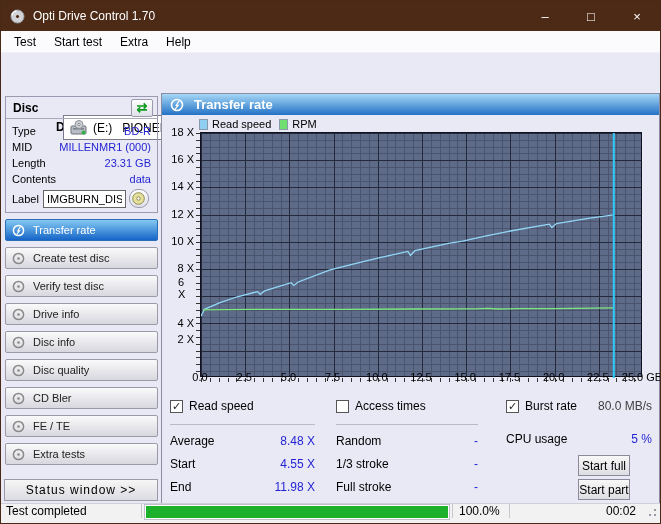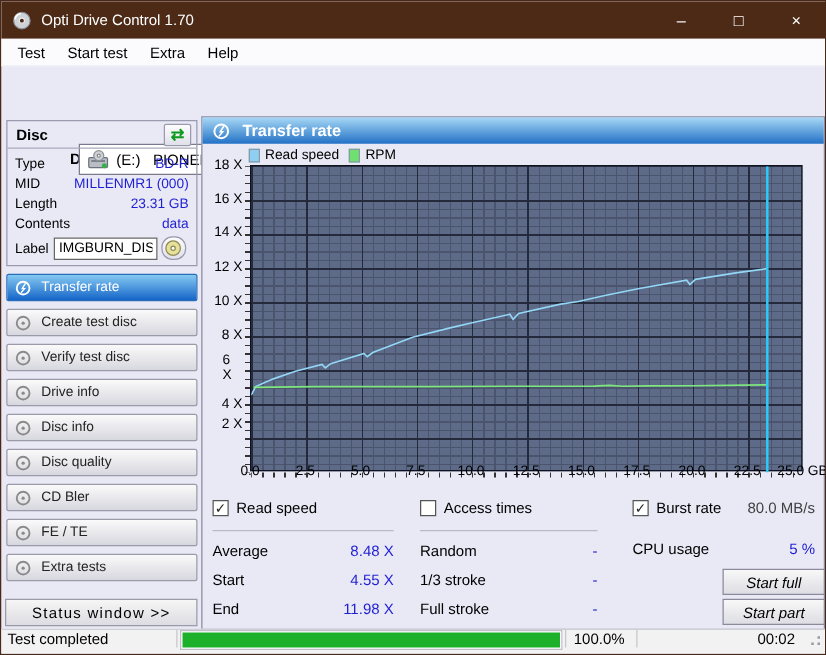--- a/index.html
+++ b/index.html
@@ -95,23 +95,23 @@
   .col2 { left:174px; width:142px; }
   .col3 { left:344px; width:146px; }
   .chk-row { display:flex; align-items:center; height:18px; font-size:12px;
              border-bottom:1px solid #b9b9c9; padding-bottom:18px; margin-bottom:4px; }
   .col3 .chk-row { border-bottom:none; }
   .checkbox { width:13px; height:13px; border:1px solid #555; background:#fff; margin-right:6px;
               display:flex; align-items:center; justify-content:center; font-size:11px; color:#222; }
   .chk-val { margin-left:auto; color:#404040; font-size:12px; }
   .stat-row { display:flex; height:23px; align-items:center; font-size:12px; }
   .stat-row .v { margin-left:auto; color:#1f1fd3; }
-  .act-btn { position:absolute; left:416px; width:82px; height:21px;
+  .act-btn { position:absolute; left:416px; width:52px; height:21px;
              background:linear-gradient(#f8f8f8,#dddde3); border:1px solid #8a8a9a;
-             display:flex; align-items:center; justify-content:center; font-size:12px;font-style:italic; }
+             display:flex; align-items:center; justify-content:center; font-size:12px; }
 
   
   .statusbar { position:absolute; left:0; bottom:0; width:100%; height:20px; background:#f2f2f2;
                border-top:1px solid #cfcfd8; display:flex; align-items:flex-start; font-size:12px; }
   .sb-sep { width:1px; height:14px; background:#c6c6ce; }
   .sb-text { width:140px; padding-left:5px; }
   .sb-progress { width:306px; height:16px; margin:0 2px; background:#fff; border:1px solid #bfbfc8; padding:1px; }
   .progress-fill { height:100%; background:#1db12b; }
   .sb-pct { width:56px; text-align:left; padding-left:6px; }
   .sb-time { width:120px; text-align:right; padding-right:8px; margin-left:auto; }
@@ -319,21 +319,21 @@
     <div class="legend">
       <span class="sw sw-read"></span>
       <span>Read speed</span>
       <span class="sw sw-rpm"></span>
       <span>RPM</span>
     </div>
 
     <div class="y-axis-labels">
         <div class="ytick" style="top: 201px;">2 X</div>
         <div class="ytick" style="top: 184.556px;">4 X</div>
-        <div class="ytick" style="top: 150px; padding-left: 16px;">6 X</div>
+        <div class="ytick" style="top: 144px; padding-left: 16px;">6 X</div>
         <div class="ytick" style="top: 130.111px;">8 X</div>
         <div class="ytick" style="top: 102.889px;">10 X</div>
         <div class="ytick" style="top: 75.6667px;">12 X</div>
         <div class="ytick" style="top: 48.4444px;">14 X</div>
         <div class="ytick" style="top: 21.2222px;">16 X</div>
         <div class="ytick" style="top: -6px;">18 X</div>
       </div>
     <div class="y-ticks"></div>
     <div class="plot">
       <svg width="442" height="245" viewBox="0 0 442 245">

